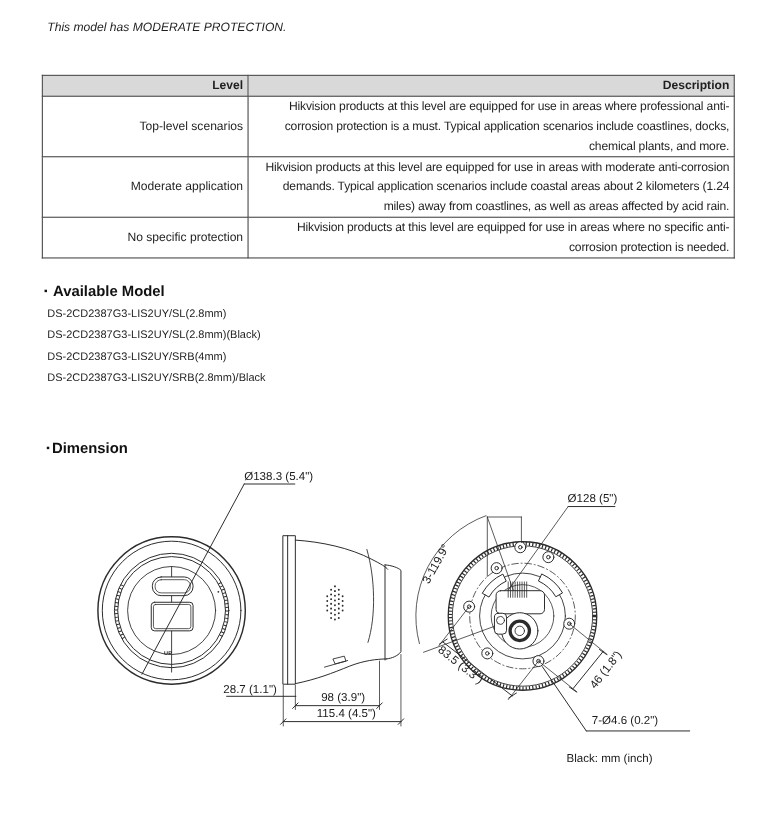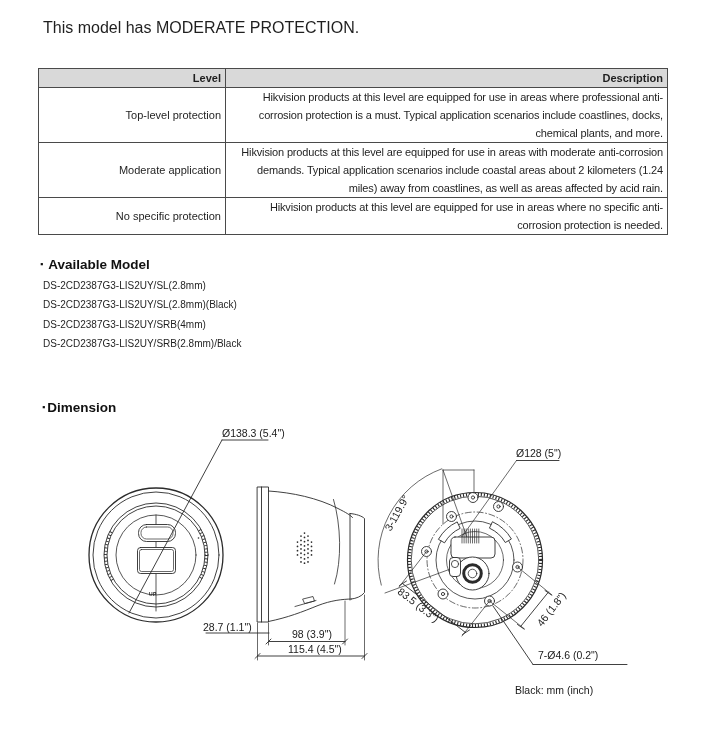--- a/index.html
+++ b/index.html
@@ -1,21 +1,21 @@
 <!DOCTYPE html>
 <html><head>
 <meta charset="utf-8">
 <style>
   html,body{margin:0;padding:0;background:#fff;}
   #page{
     position:relative;width:707px;height:746px;background:#ffffff;overflow:hidden;
     font-family:"Liberation Sans", sans-serif;color:#1f1f1f;
   }
   .abs{position:absolute;}
-  .intro{left:43px;top:19px;font-size:16px;}
+  .intro{left:43px;top:19px;font-size:11px;font-style:italic;}
   
   table.level-table{
     position:absolute;left:38px;top:68px;width:630px;
     border-collapse:collapse;table-layout:fixed;
     font-size:11px;line-height:18px;
   }
   table.level-table col.c1{width:187px;}
   table.level-table th,table.level-table td{
     border:1px solid #4a4a4a;padding:0 4px 0 6px;vertical-align:middle;
     font-weight:normal;text-align:right;overflow:hidden;
@@ -60,21 +60,21 @@
         <col>
       </colgroup>
     <thead>
       <tr>
         <th>Level</th>
         <th>Description</th>
       </tr>
     </thead>
     <tbody>
       <tr class="r3l">
-        <td>Top-level protection</td>
+        <td>Top-level scenarios</td>
         <td class="desc">Hikvision products at this level are equipped for use in areas where professional anti-corrosion protection is a must. Typical application scenarios include coastlines, docks, chemical plants, and more.</td>
       </tr>
       <tr class="r3l">
         <td>Moderate application</td>
         <td class="desc">Hikvision products at this level are equipped for use in areas with moderate anti-corrosion demands. Typical application scenarios include coastal areas about 2 kilometers (1.24 miles) away from coastlines, as well as areas affected by acid rain.</td>
       </tr>
       <tr class="r2l">
         <td>No specific protection</td>
         <td class="desc">Hikvision products at this level are equipped for use in areas where no specific anti-corrosion protection is needed.</td>
       </tr>

